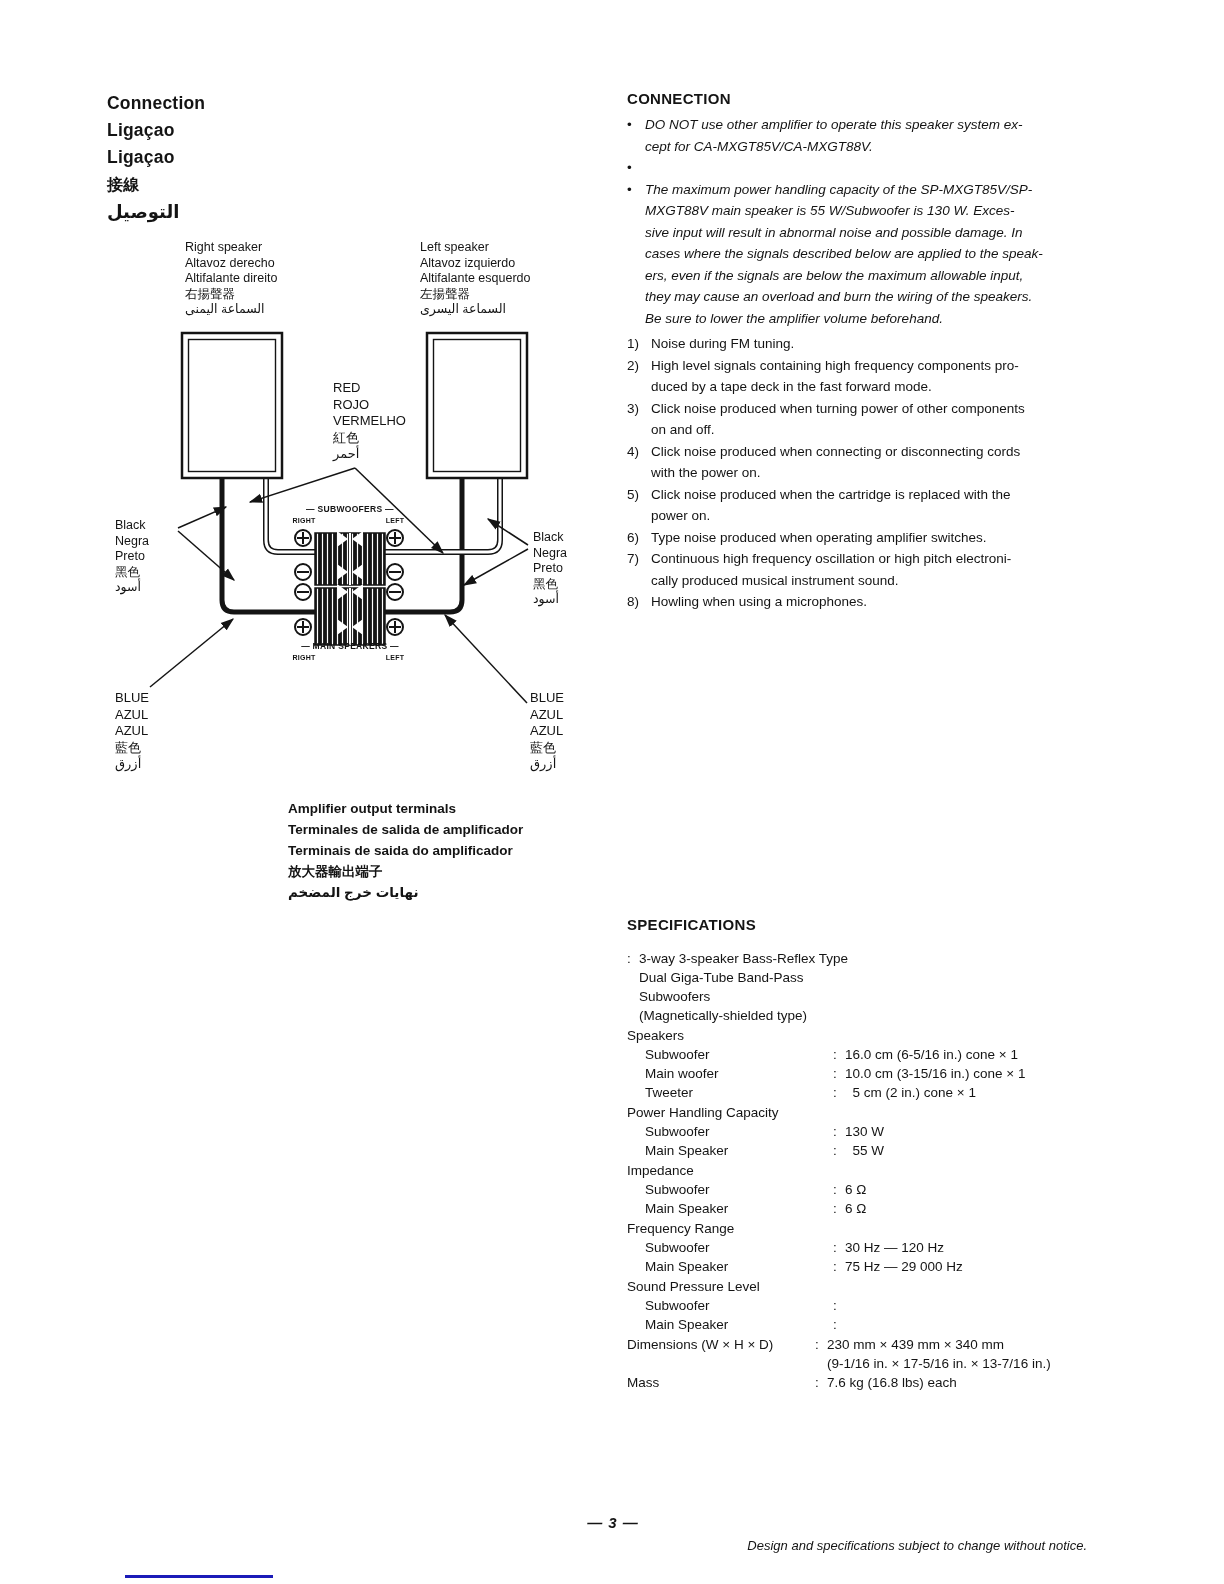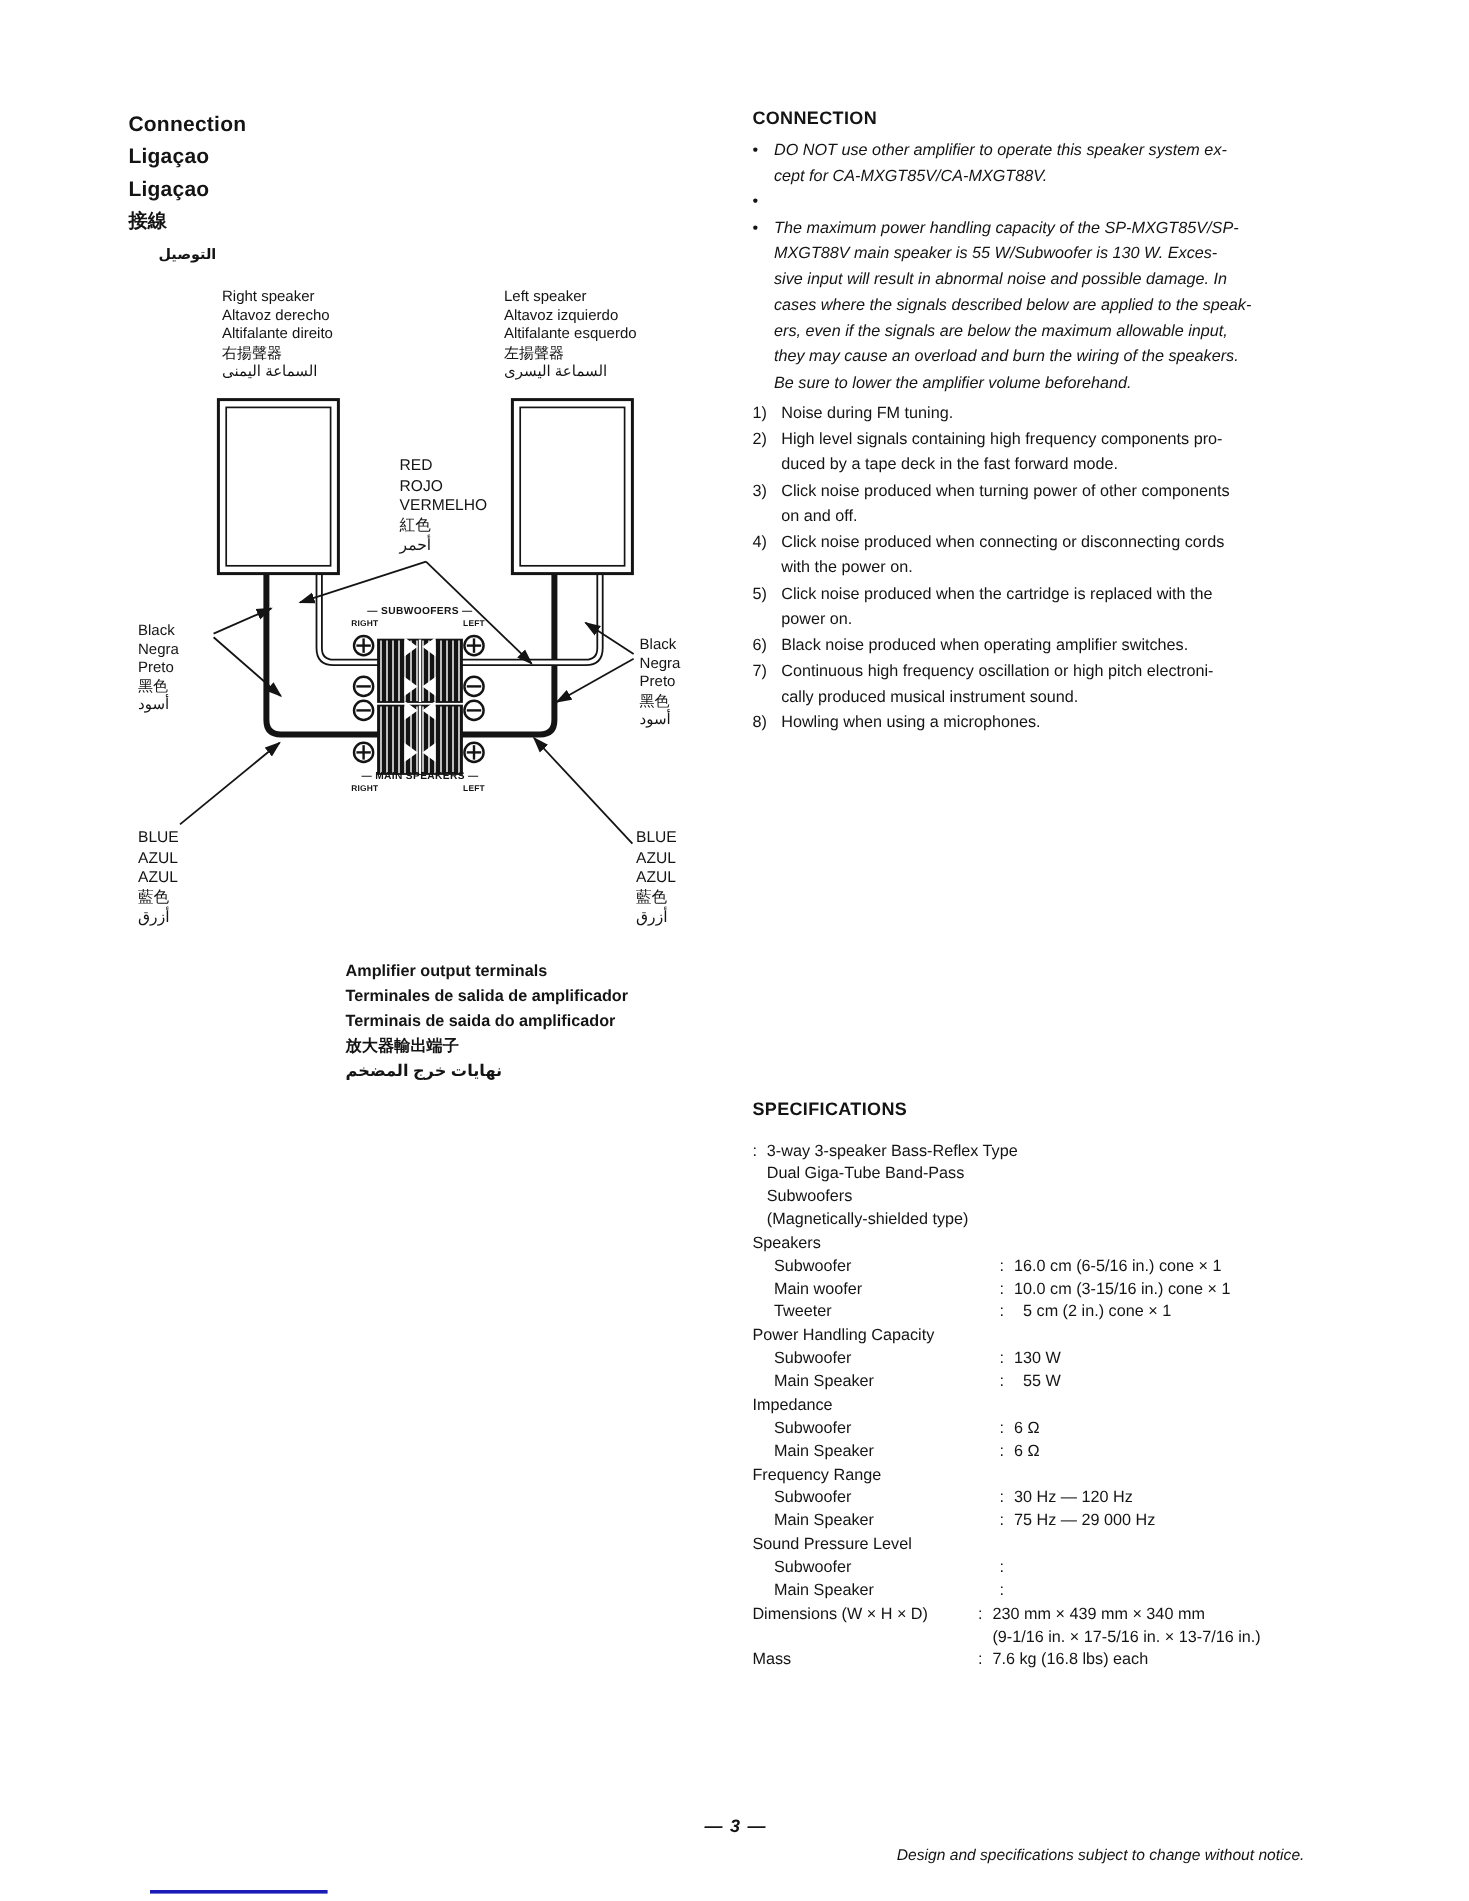--- a/index.html
+++ b/index.html
@@ -6,21 +6,21 @@
   body{
     width:1224px;height:1584px;position:relative;background:#ffffff;
     font-family:"Liberation Sans","DejaVu Sans",sans-serif;color:#141414;
     -webkit-font-smoothing:antialiased;
   }
   .abs{position:absolute;}
   
   #headings{left:107px;top:90px;}
   .h-line{font-weight:bold;font-size:17.5px;line-height:27px;letter-spacing:.2px;}
   .h-line.cjk{font-size:16px;}
-  .h-line.ar{font-size:12px;line-height:29px;text-align:center;}
+  .h-line.ar{font-size:18px;line-height:29px;}
   
   #diagram{left:90px;top:235px;width:520px;height:685px;}
   #diagram svg{position:absolute;left:0;top:0;}
   .dlabel{position:absolute;font-size:12.5px;line-height:15.5px;white-space:pre-line;}
   .dlabel.caps{font-size:13px;line-height:16.5px;}
   .tlabel{position:absolute;font-weight:bold;font-size:8.5px;letter-spacing:.3px;text-align:center;white-space:nowrap;}
   .tlabel.tiny{font-size:7px;letter-spacing:.2px;}
   #amp-label{position:absolute;font-size:13.5px;line-height:21px;white-space:pre-line;}
   
   #connection{left:627px;top:90px;width:487px;}
@@ -223,21 +223,21 @@
       <span class="ntxt">Click noise produced when connecting or disconnecting cords
 with the power on.</span>
     </div>
     <div class="note">
       <span class="num">5)</span>
       <span class="ntxt">Click noise produced when the cartridge is replaced with the
 power on.</span>
     </div>
     <div class="note">
       <span class="num">6)</span>
-      <span class="ntxt">Black noise produced when operating amplifier switches.</span>
+      <span class="ntxt">Type noise produced when operating amplifier switches.</span>
     </div>
     <div class="note">
       <span class="num">7)</span>
       <span class="ntxt">Continuous high frequency oscillation or high pitch electroni-
 cally produced musical instrument sound.</span>
     </div>
     <div class="note">
       <span class="num">8)</span>
       <span class="ntxt">Howling when using a microphones.</span>
     </div>

